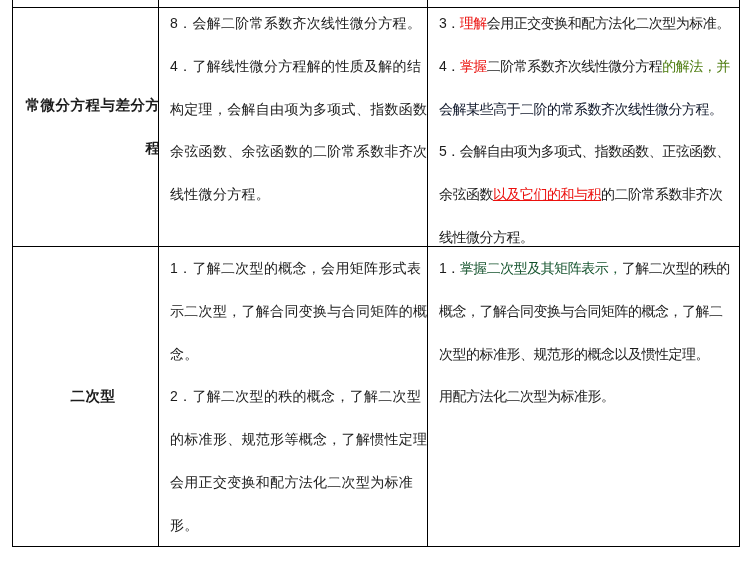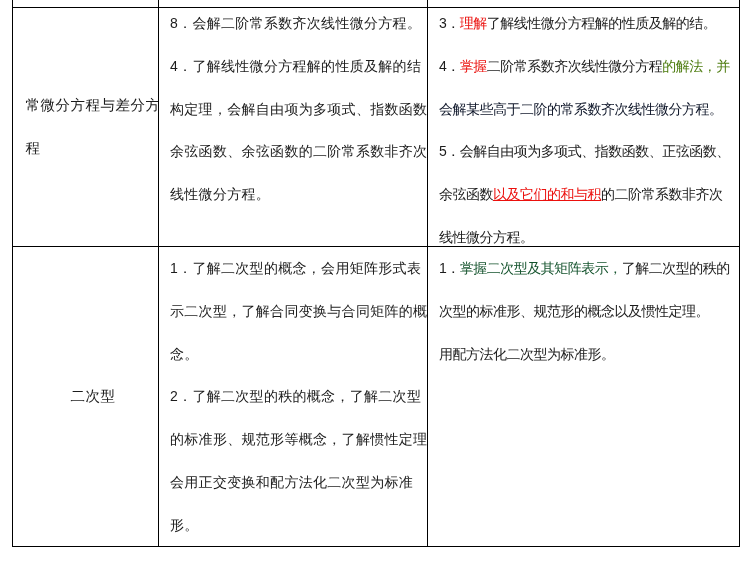--- a/index.html
+++ b/index.html
@@ -31,21 +31,21 @@
   .row-1 { height: 300px; }
   .cell {
     box-sizing: border-box;
     border-right: 1.5px solid var(--border);
     overflow: hidden;
     flex: none;
   }
   .topic-cell { width: 146px; display: flex; align-items: center; justify-content: center; }
   .mid-cell   { width: 269px; }
   .last       { flex: 1 1 auto; border-right: none; }
-  .topic-lines { text-align: left; font-weight: normal; margin-left: 15px; }
+  .topic-lines { text-align: right; font-weight: bold; margin-left: 15px; }
   .t-line {
     height: 42.8px;
     line-height: 42.8px;
     white-space: nowrap;
     font-size: 14px;
   }
   .topic-line { font-size: 14.5px; letter-spacing: 0.5px; }
   .cell-content { padding: 0 6px 0 11px; }
   .mid-cell  .t-line { letter-spacing: 0.3px; }
   .last      .t-line { letter-spacing: -0.5px; }
@@ -74,21 +74,21 @@
         <div class="cell-content">
           <div class="t-line"><span>8．会解二阶常系数齐次线性微分方程。</span></div>
           <div class="t-line"><span>4．了解线性微分方程解的性质及解的结</span></div>
           <div class="t-line"><span>构定理，会解自由项为多项式、指数函数、</span></div>
           <div class="t-line"><span>余弦函数、余弦函数的二阶常系数非齐次</span></div>
           <div class="t-line"><span>线性微分方程。</span></div>
         </div>
       </div>
       <div class="cell last">
         <div class="cell-content">
-          <div class="t-line"><span>3．</span><span style="color: rgb(235, 16, 13);">理解</span><span>了解线性微分方程解的性质及解的结。</span></div>
+          <div class="t-line"><span>3．</span><span style="color: rgb(235, 16, 13);">理解</span><span>会用正交变换和配方法化二次型为标准。</span></div>
           <div class="t-line"><span>4．</span><span style="color: rgb(235, 16, 13);">掌握</span><span>二阶常系数齐次线性微分方程</span><span style="color: #4d7c0f;">的解法，并</span></div>
           <div class="t-line"><span style="color: #0f172a;">会解某些高于二阶的常系数齐次线性微分方程。</span></div>
           <div class="t-line"><span>5．会解自由项为多项式、指数函数、正弦函数、</span></div>
           <div class="t-line"><span>余弦函数</span><span style="color: rgb(235, 16, 13); text-decoration: underline;">以及它们的和与积</span><span>的二阶常系数非齐次</span></div>
           <div class="t-line"><span>线性微分方程。</span></div>
         </div>
       </div>
     </div>
     <div class="row row-1">
       <div class="cell topic-cell">
@@ -103,18 +103,19 @@
           <div class="t-line"><span>念。</span></div>
           <div class="t-line"><span>2．了解二次型的秩的概念，了解二次型</span></div>
           <div class="t-line"><span>的标准形、规范形等概念，了解惯性定理，</span></div>
           <div class="t-line"><span>会用正交变换和配方法化二次型为标准</span></div>
           <div class="t-line"><span>形。</span></div>
         </div>
       </div>
       <div class="cell last">
         <div class="cell-content">
           <div class="t-line"><span>1．</span><span style="color: #14532d;">掌握二次型及其矩阵表示，</span><span>了解二次型的秩的</span></div>
+          <div class="t-line"><span>概念，了解合同变换与合同矩阵的概念，了解二</span></div>
           <div class="t-line"><span>次型的标准形、规范形的概念以及惯性定理。</span></div>
           <div class="t-line"><span>用配方法化二次型为标准形。</span></div>
         </div>
       </div>
     </div>
   </div>
 
 </body></html>

